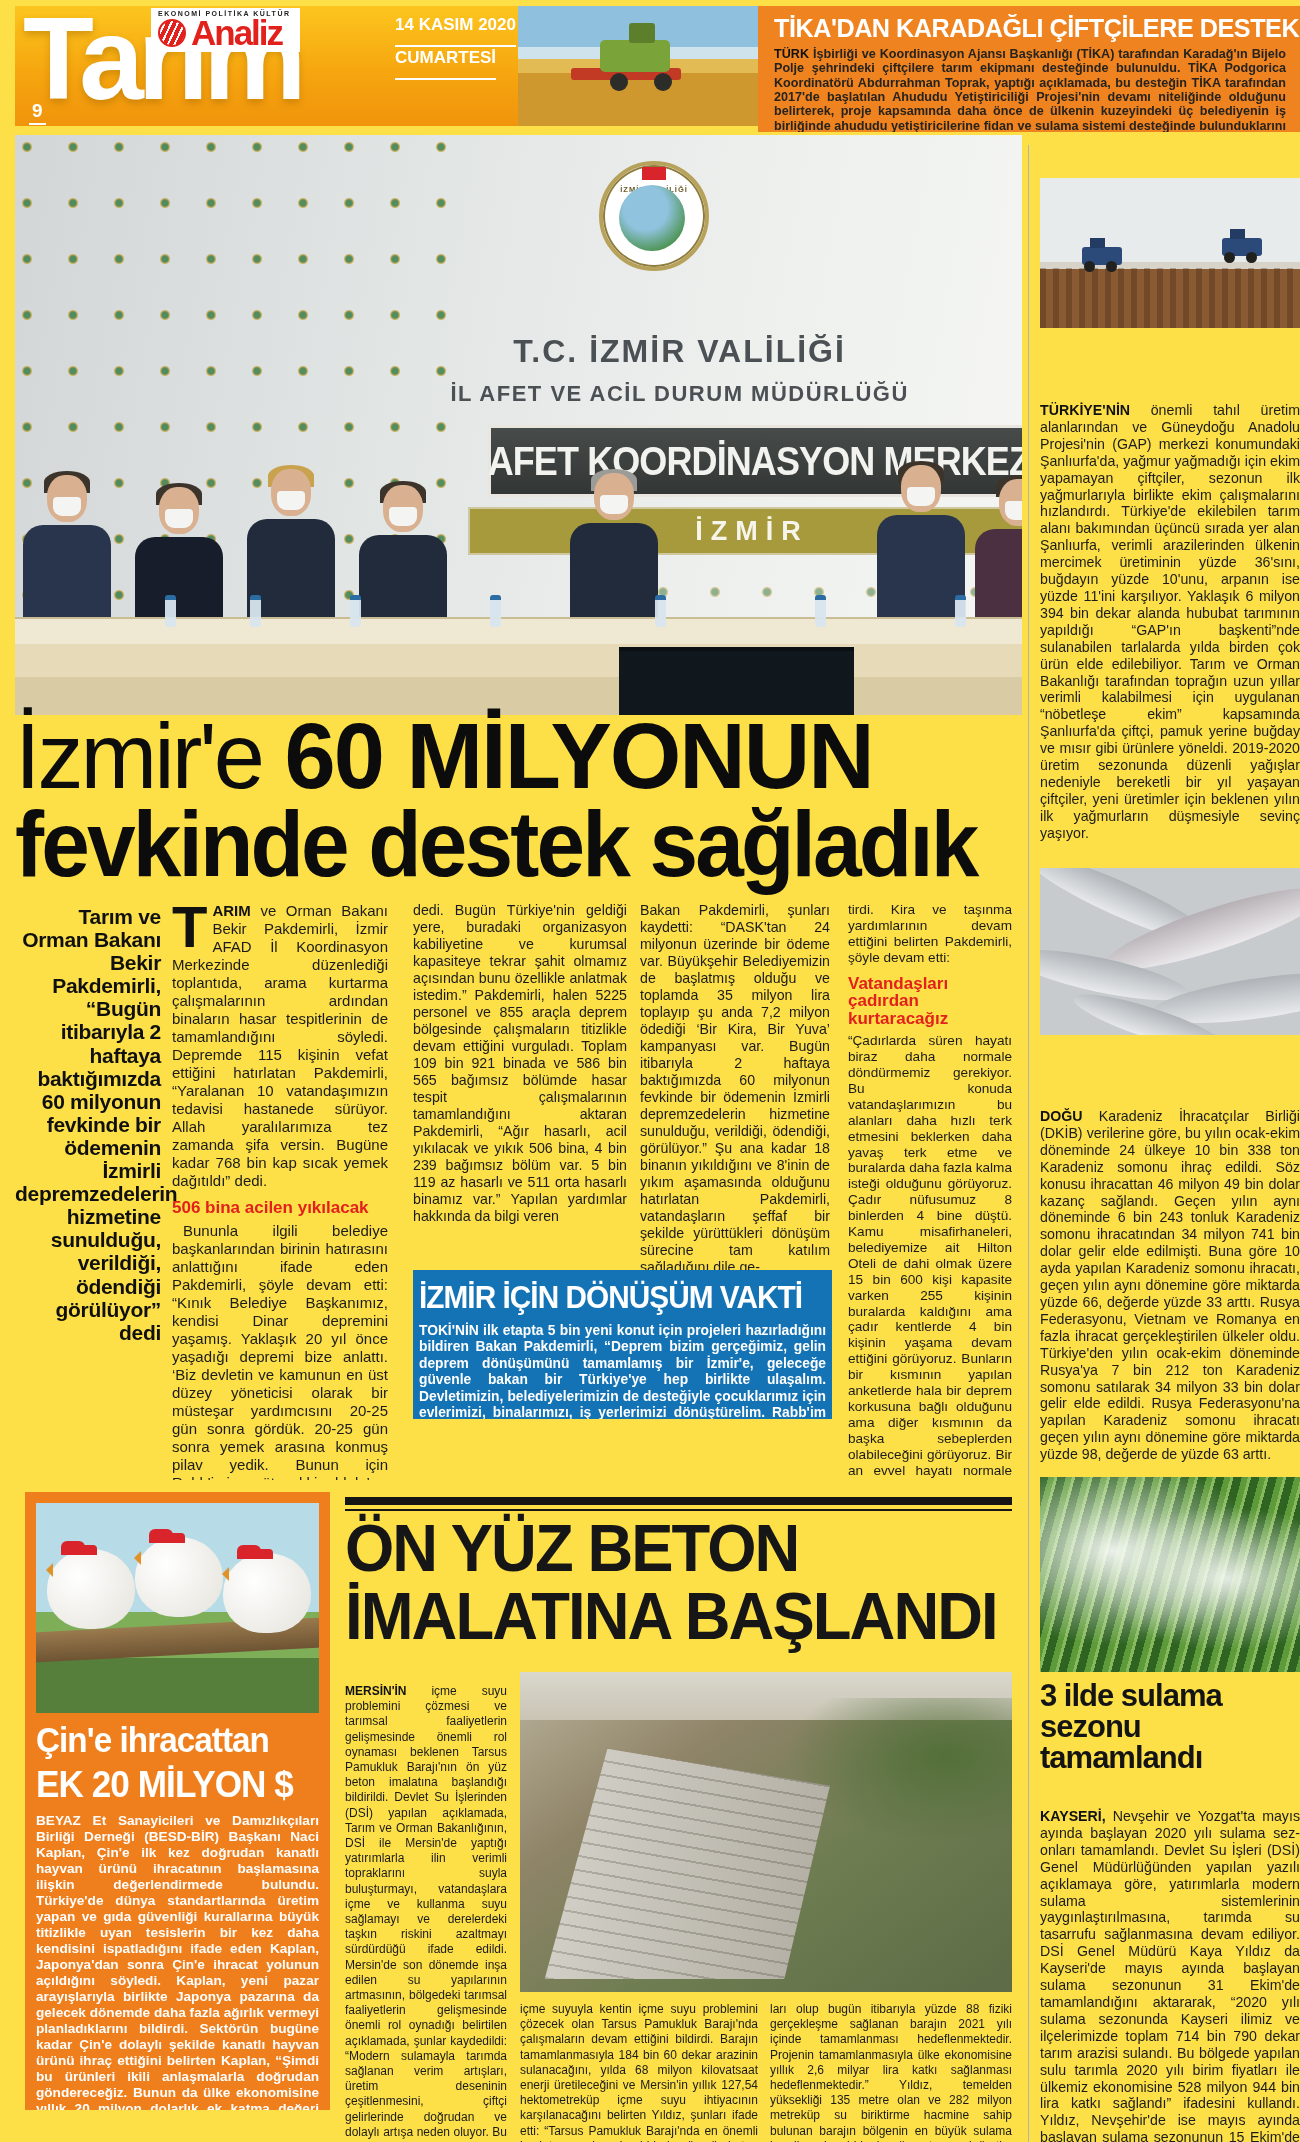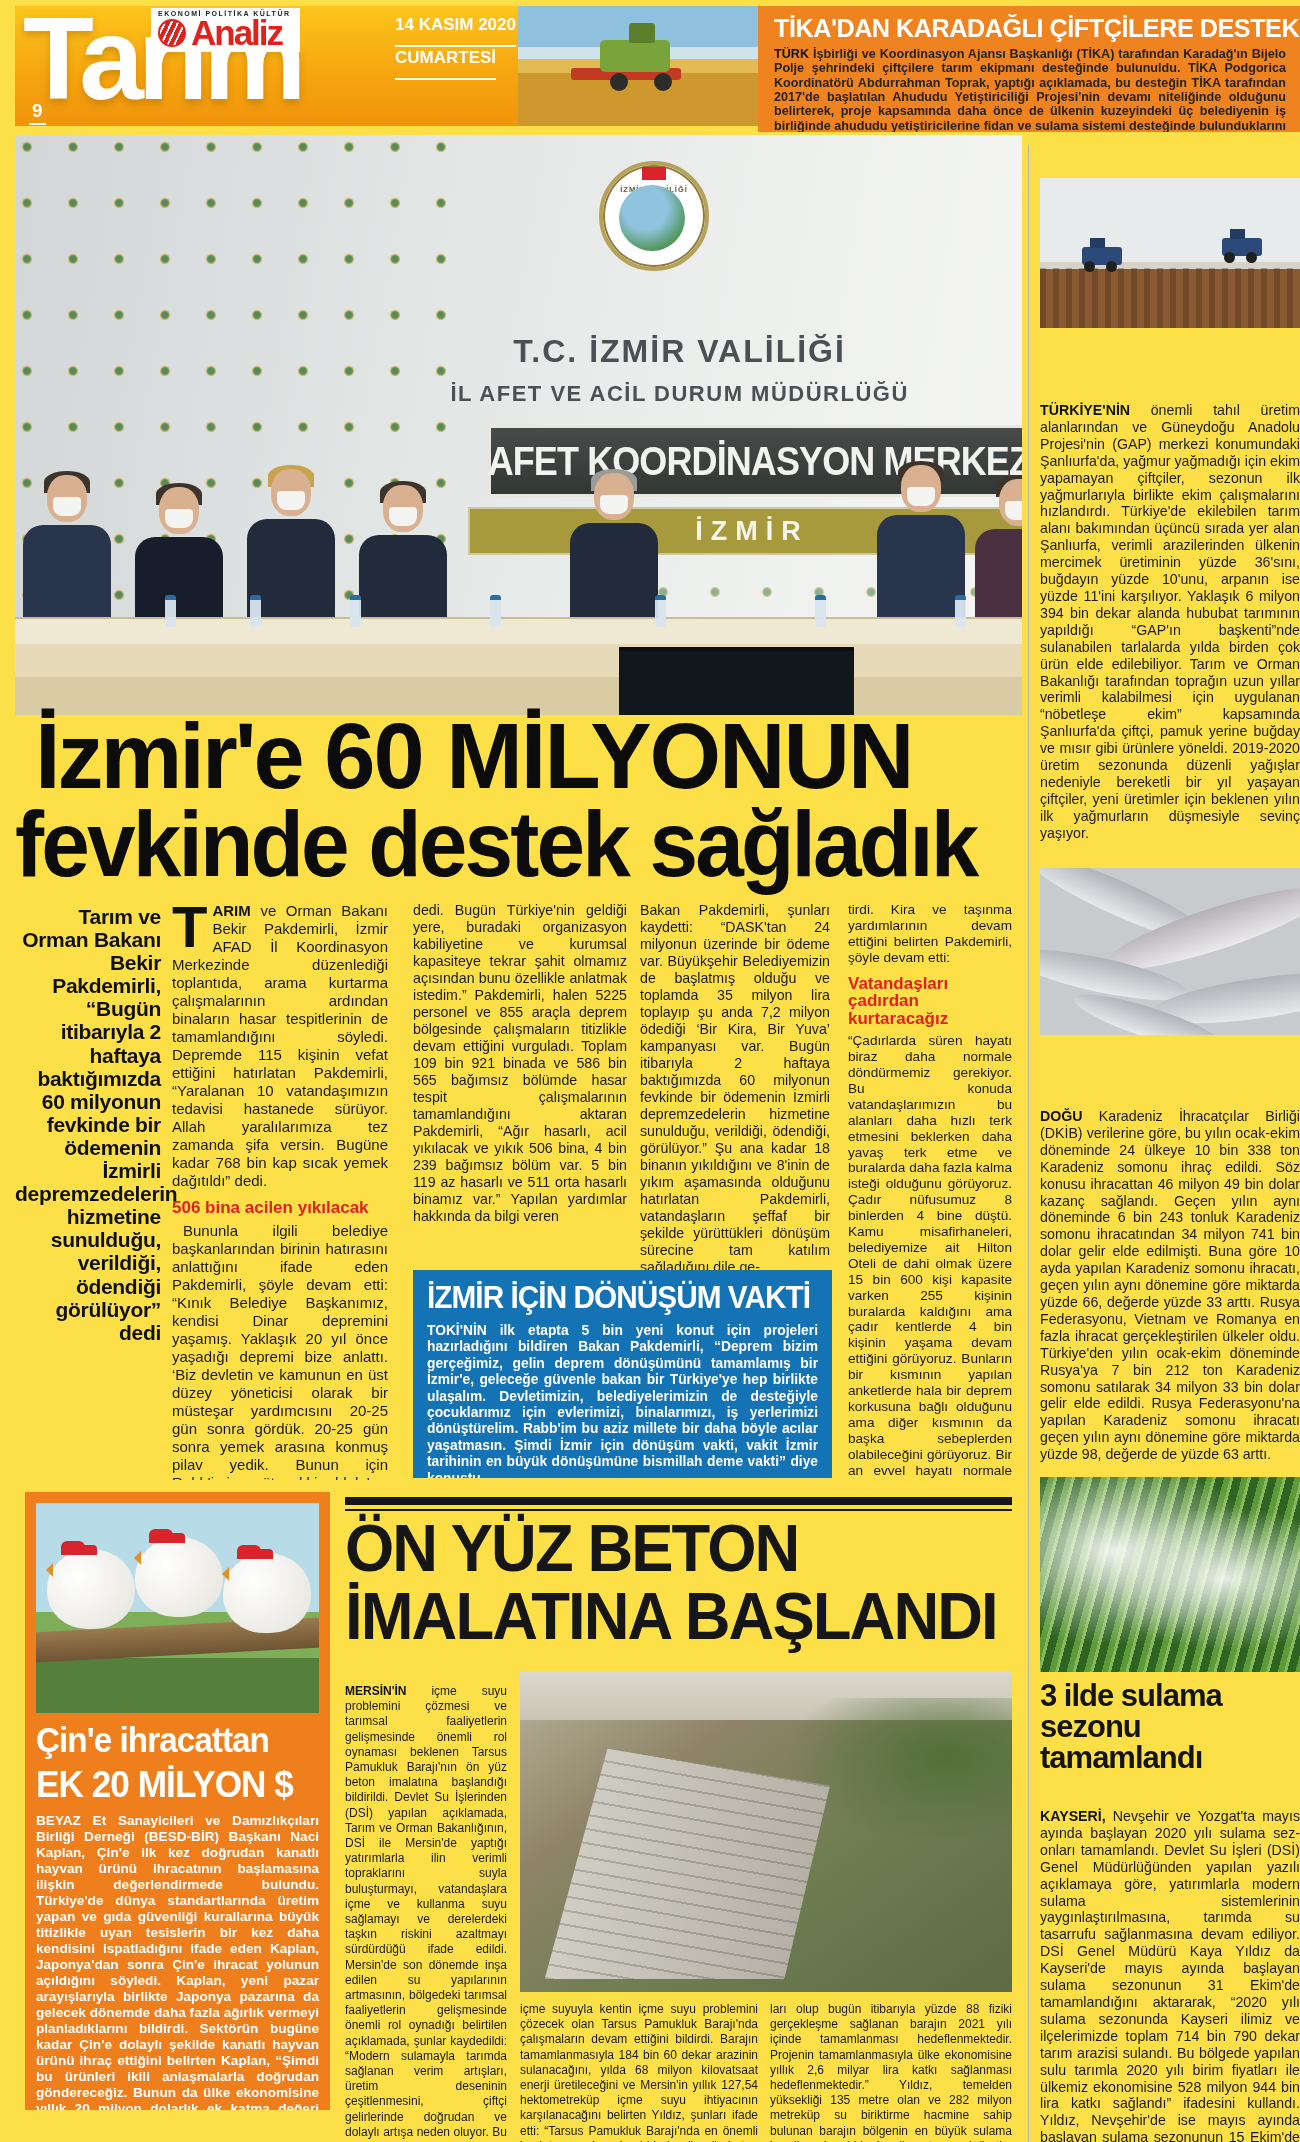--- a/index.html
+++ b/index.html
@@ -96,41 +96,41 @@
   .fish{position:absolute;border-radius:50%;background:linear-gradient(180deg,#aeb3b8,#e8eaec);}
   .sb-photo-irr{top:1477px;height:195px;overflow:hidden;
       background:repeating-linear-gradient(105deg,#2f6322 0 8px,#5d9a3a 8px 14px,#87b95c 14px 17px);}
   .mist{position:absolute;inset:0;background:
       radial-gradient(ellipse at 28% 38%,rgba(255,255,255,.9),rgba(255,255,255,0) 55%),
       radial-gradient(ellipse at 72% 52%,rgba(255,255,255,.85),rgba(255,255,255,0) 50%);}
 
   
   .headline{position:absolute;left:15px;top:714px;width:1005px;color:#0c0c0c;}
   .hl1{font-size:92px;line-height:.92;letter-spacing:-3px;white-space:nowrap;}
-  .hl1 .w1{font-weight:700;margin-left:20px;} .hl1 .w2{font-weight:900;letter-spacing:-2px;}
+  .hl1 .w1{font-weight:400;} .hl1 .w2{font-weight:900;letter-spacing:-2px;}
   .hl2{font-size:92px;font-weight:700;letter-spacing:-3px;line-height:.98;white-space:nowrap;
        transform:scaleX(.95);transform-origin:left;}
 
   
   .standfirst{position:absolute;left:15px;top:905px;width:146px;text-align:right;font-size:21px;
               font-weight:700;line-height:1.1;color:#101010;letter-spacing:-.3px;}
   .bodycol{position:absolute;top:902px;font-size:14.2px;line-height:17px;text-align:justify;
            color:#1b1b1b;overflow:hidden;}
   .colB{left:172px;width:216px;height:578px;font-size:15px;line-height:18px;}
   .colC{left:413px;width:214px;height:368px;}
   .colD{left:640px;width:190px;height:368px;}
   .colE{left:848px;width:164px;height:578px;font-size:13.6px;line-height:15.9px;}
   .dropcap{float:left;font-size:58px;line-height:46px;font-weight:800;padding:2px 5px 0 0;color:#111;}
   .subhead{color:#e2211c;font-weight:800;font-size:17px;margin:9px 0 5px;text-align:left;line-height:1.05;}
   .indent{text-indent:11px;}
   .bodycol p{margin:0;}
 
   
-  .bluebox{position:absolute;left:413px;top:1270px;width:419px;height:208px;background:#1473b5;
-           padding:10px 14px;box-sizing:border-box;overflow:hidden;}
+  .bluebox{position:absolute;left:413px;top:1270px;width:419px;height:149px;background:#1473b5;
+           padding:10px 6px;box-sizing:border-box;overflow:hidden;}
   .bluebox-title{color:#fff;font-size:31px;font-weight:800;letter-spacing:-1px;white-space:nowrap;
                  transform:scaleX(.96);transform-origin:left;}
   .bluebox-body{margin-top:7px;color:#fff;font-weight:700;font-size:13.8px;line-height:1.19;text-align:justify;}
 
   
   .orangebox{position:absolute;left:25px;top:1492px;width:305px;height:618px;background:#ef7f1d;
              padding:11px;box-sizing:border-box;overflow:hidden;}
   .chicken-photo{position:relative;width:100%;height:210px;overflow:hidden;
       background:linear-gradient(180deg,#b7dce8 0 52%,#7fae59 52% 74%,#567f3b 74% 100%);}
   .log{position:absolute;left:-12px;right:-12px;top:58%;height:30px;border-radius:14px;

